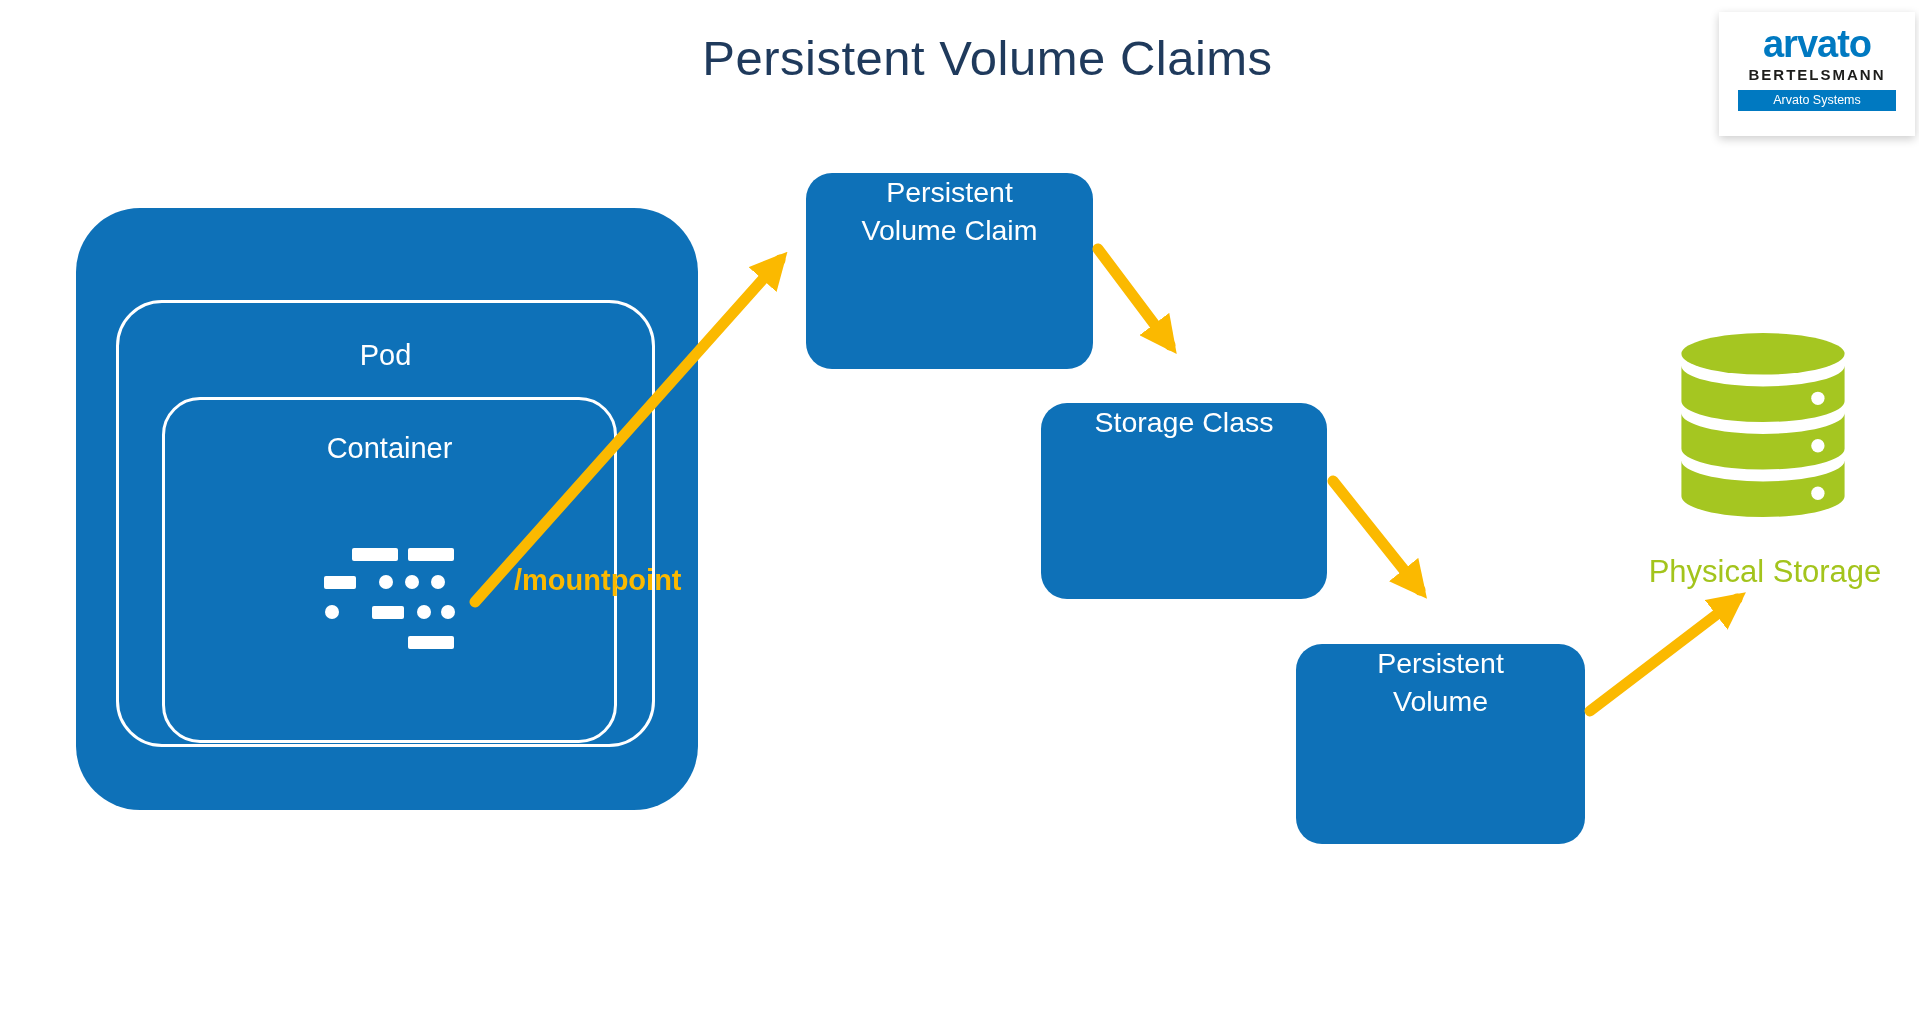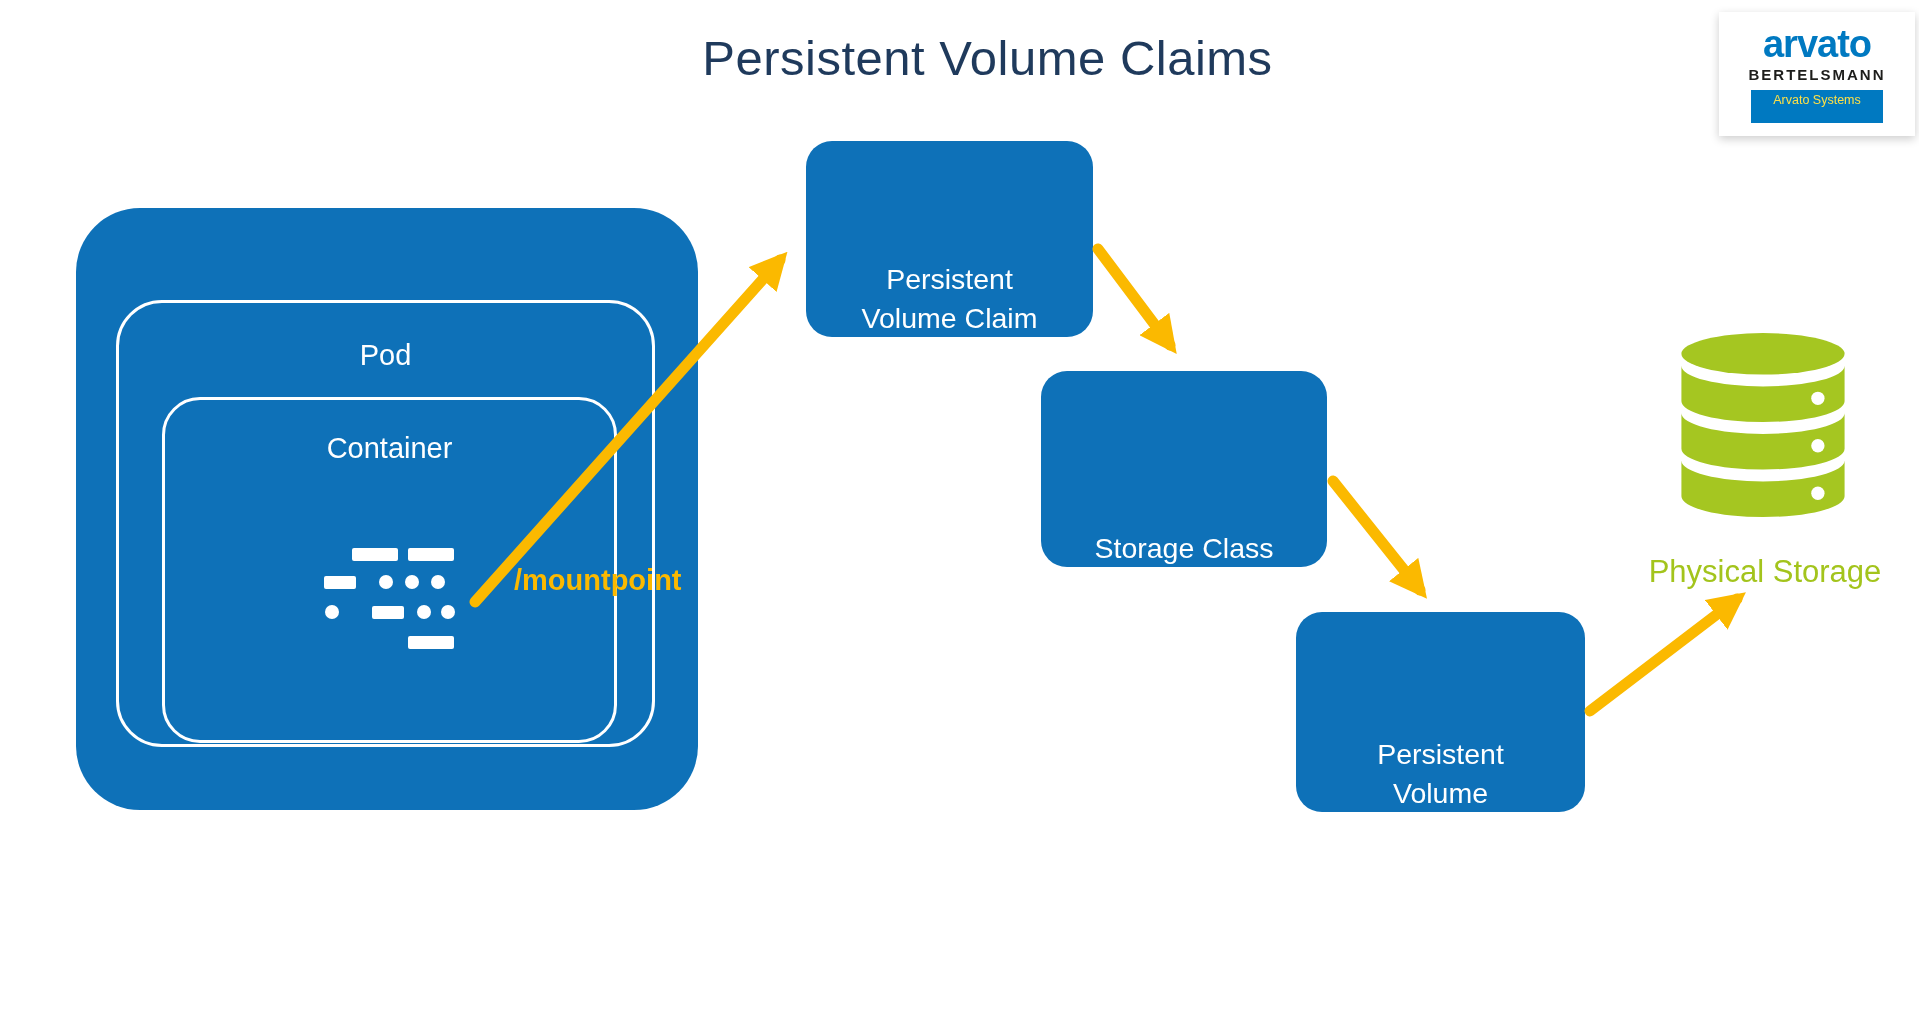--- a/index.html
+++ b/index.html
@@ -51,26 +51,26 @@
   }
   .logo-group {
     font-size: 15px;
     font-weight: 700;
     color: #1d1d1b;
     letter-spacing: 2px;
     margin-top: 3px;
   }
   .logo-ribbon {
     margin: 7px auto 0;
-    width: 132px;
+    width: 158px;
     background: #0079C1;
-    color: #fde047;
+    color: #ffffff;
     font-size: 12.5px;
     line-height: 1;
-    padding: 4px 0 16px;
+    padding: 4px 0 4px;
   }
 
   
   .node-box {
     position: absolute;
     left: 76px; top: 208px;
     width: 622px; height: 602px;
     background: #0E71B8;
     border-radius: 64px;
   }
@@ -113,25 +113,26 @@
     white-space: nowrap;
   }
 
   
   .flow-box {
     position: absolute;
     background: #0E71B8;
     border-radius: 26px;
     color: #ffffff;
     display: flex;
-    align-items: flex-end;
+    align-items: flex-start;
     justify-content: center;
     text-align: center;
     font-size: 28.5px;
     line-height: 1.35;
+    margin-top: 32px;
   }
   .pvc-box { left: 806px; top: 141px; width: 287px; height: 196px; }
   .pvc-box .wrap-label { max-width: 200px; }
   .sc-box  { left: 1041px; top: 371px; width: 286px; height: 196px; }
   .pv-box  { left: 1296px; top: 612px; width: 289px; height: 200px; }
   .pv-box .wrap-label { max-width: 160px; }
 
   
   .db-icon {
     position: absolute;

